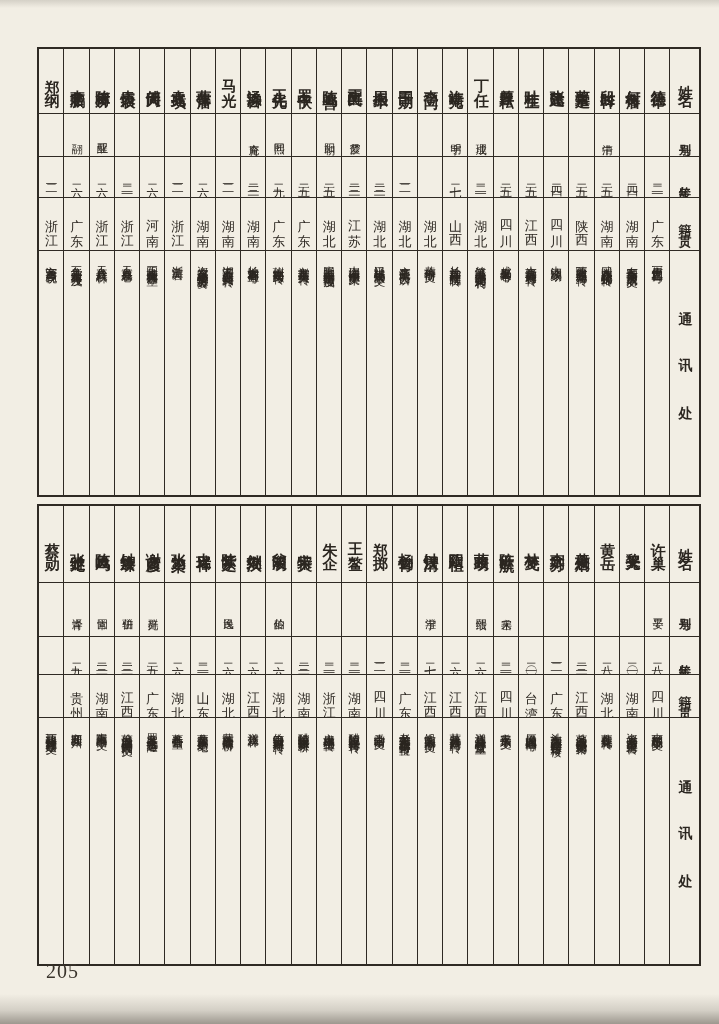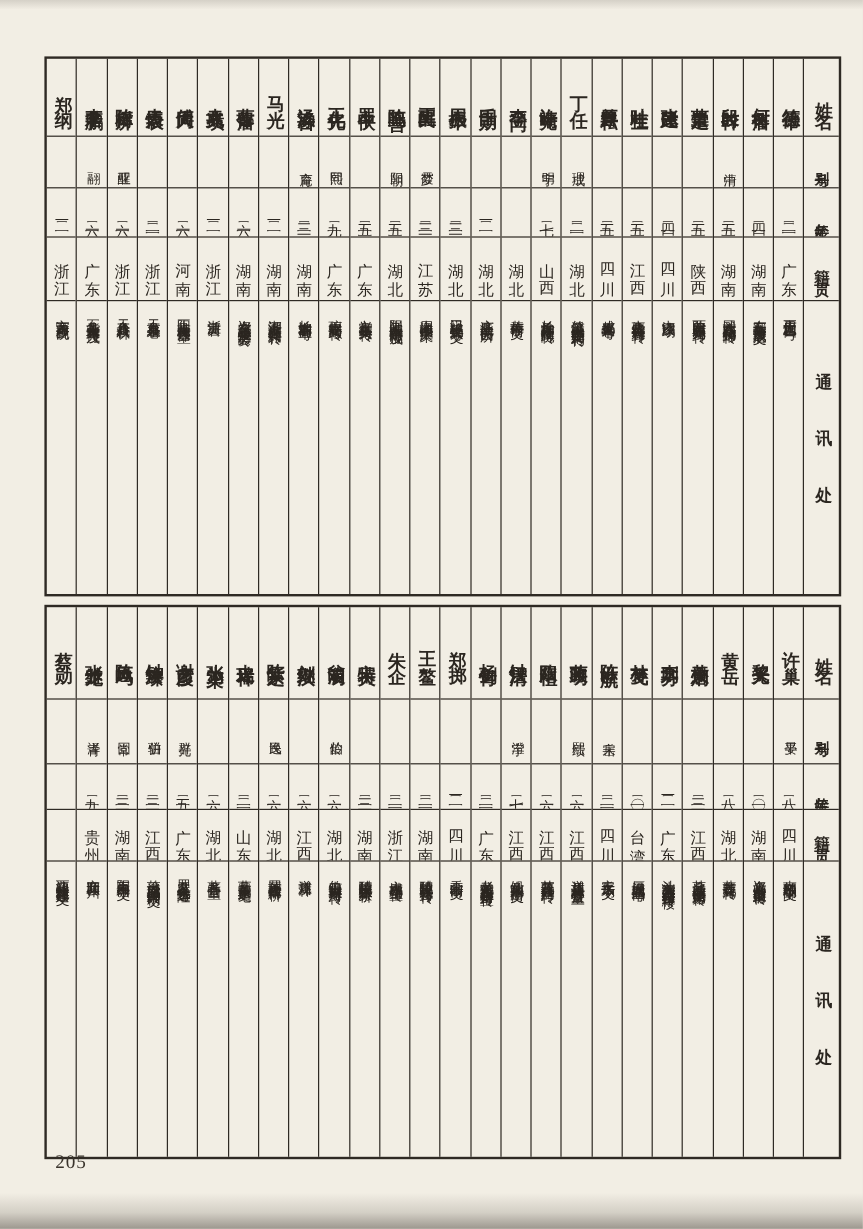--- a/index.html
+++ b/index.html
@@ -75,21 +75,21 @@
   .hcell .vt{font-weight:bold;}
   .hcell.cell-name .vt{font-size:15px;letter-spacing:.55em;}
   .hcell.cell-alias .vt{font-size:12px;letter-spacing:.12em;}
   .hcell.cell-age .vt{font-size:12px;letter-spacing:.12em;}
   .hcell.cell-native .vt{font-size:13px;letter-spacing:.8em;}
   .hcell.cell-addr{align-items:center;padding-top:0;}
   .hcell.cell-addr .vt{font-size:14px;letter-spacing:3.4em;}
 
   .page-number{
     position:absolute;left:46px;top:960px;
-    font-size:16px;color:#39332b;letter-spacing:.05em;
+    font-size:20px;color:#39332b;letter-spacing:.05em;
   }
 </style>
 </head>
 <body>
 
 <div class="page">
   <div class="tables">
     <div class="vtable t-top" id="table-top">
         <div class="col">
           <div class="cell hcell cell-name">

